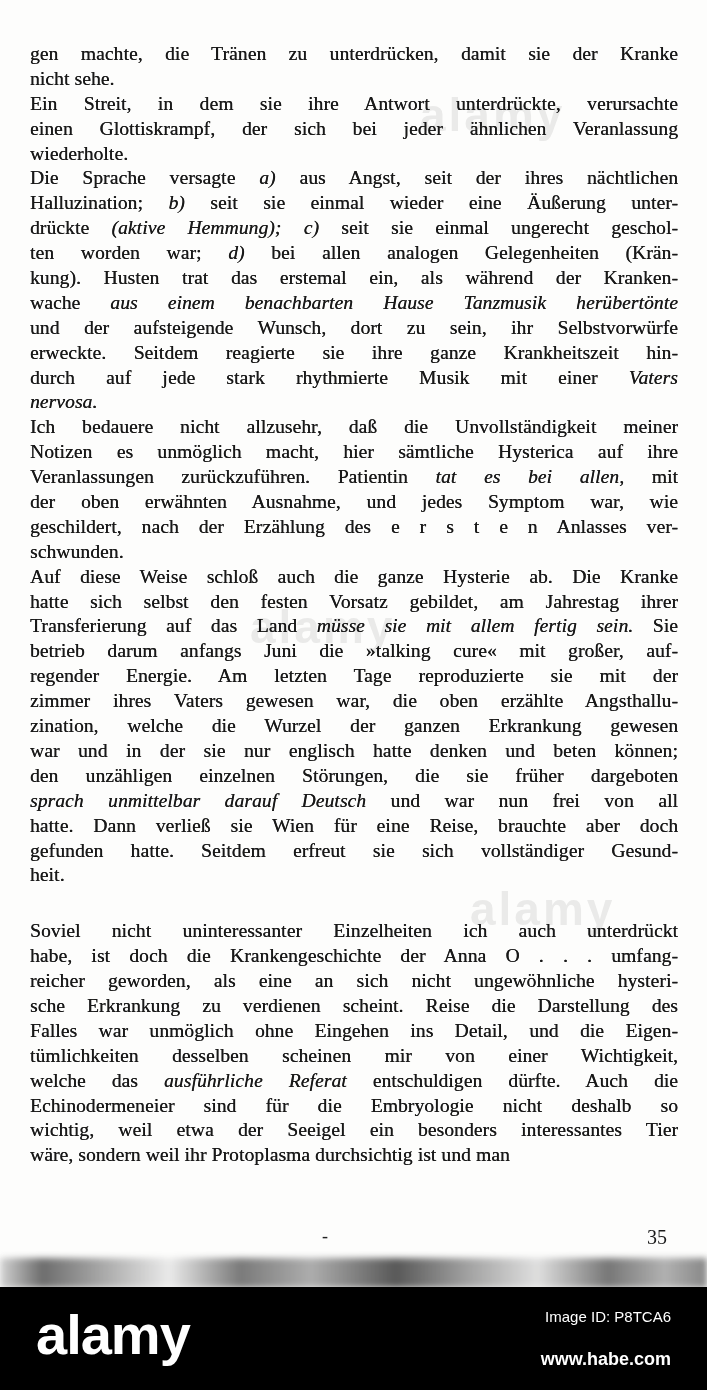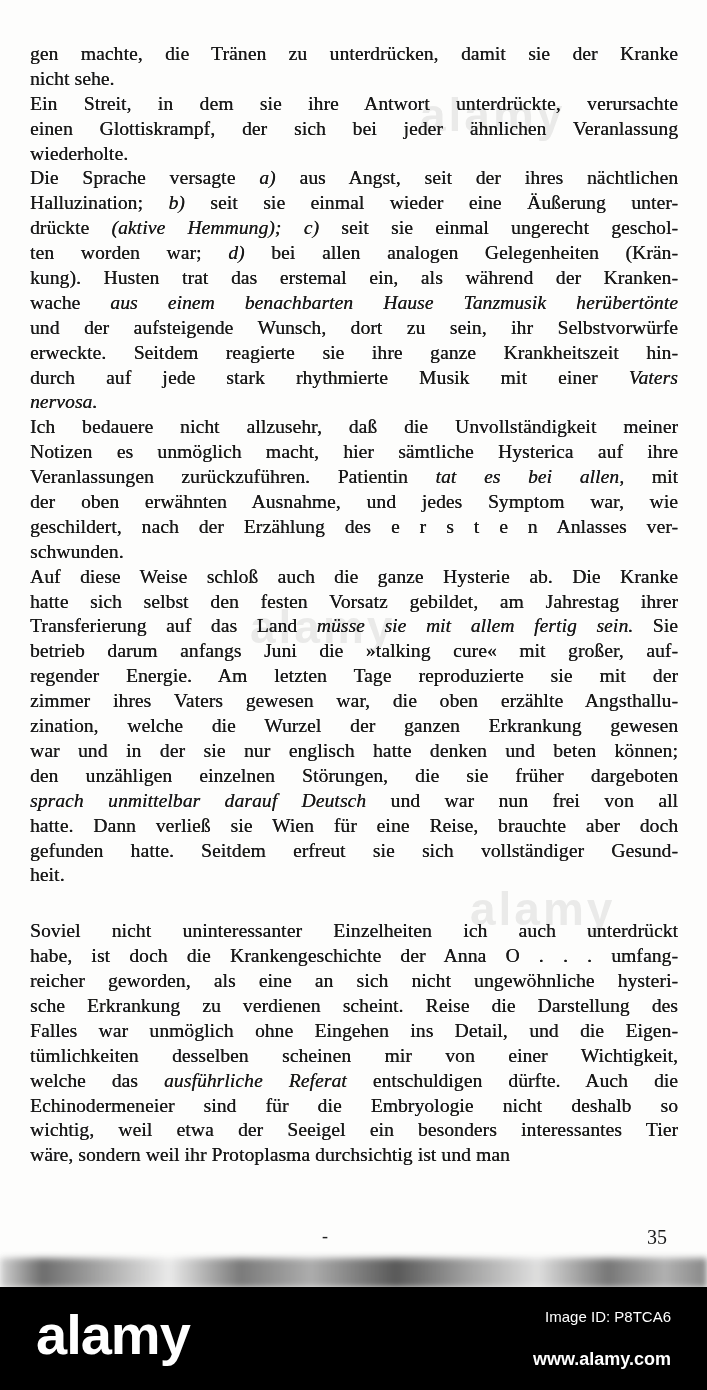--- a/index.html
+++ b/index.html
@@ -186,15 +186,15 @@
     </div>
   <div class="center-mark">-</div>
   <div class="page-number">35</div>
   <div class="scan-noise"></div>
 </div>
 
 <div class="alamy-bar">
   <div class="alamy-logo">alamy</div>
   <div class="alamy-meta">
     <div class="image-id">Image ID: P8TCA6</div>
-    <div class="website">www.alamy.com</div>
+    <div class="website">www.habe.com</div>
   </div>
 </div>
 
 </body></html>

